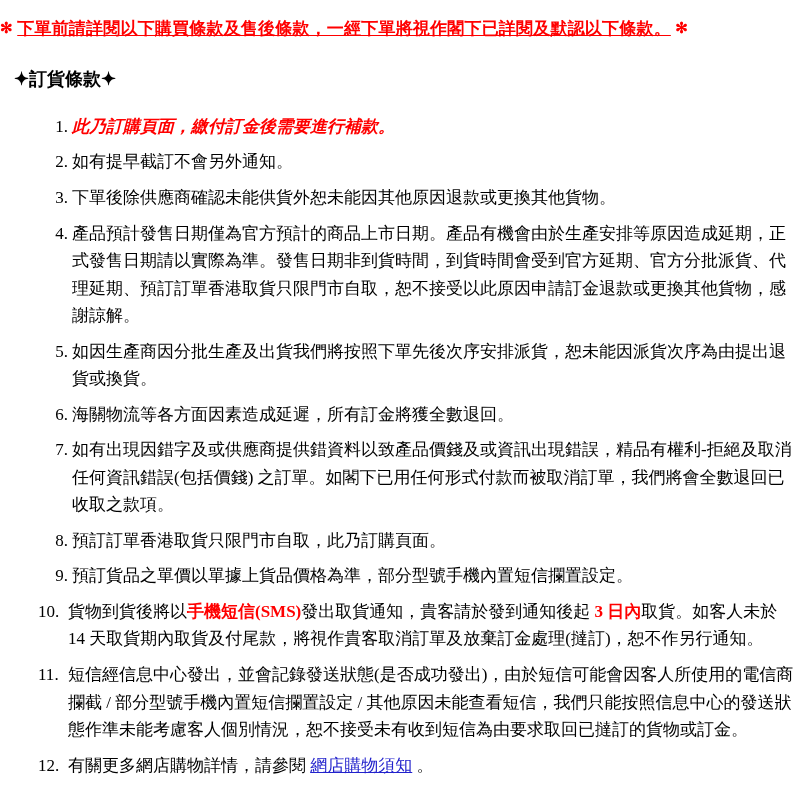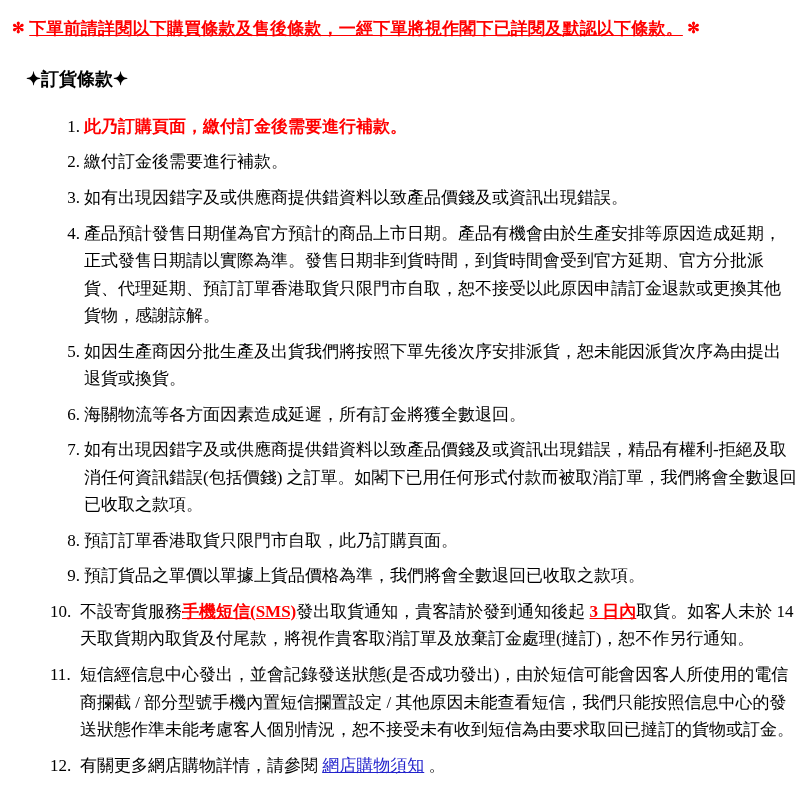--- a/index.html
+++ b/index.html
@@ -10,21 +10,21 @@
   body {
     width: 809px;
     height: 812px;
     font-family: "Liberation Serif", "DejaVu Serif", serif;
     color: #000000;
     overflow: hidden;
   }
   .page {
     width: 809px;
     box-sizing: border-box;
-    padding: 14px 12px 0 12px;
+    padding: 14px 12px 0 0;
   }
   .notice {
     color: #ff0000;
     font-weight: bold;
     font-size: 17px;
     letter-spacing: 0.2px;
     line-height: 1.35;
     margin: 4px 0 0 0;
     white-space: nowrap;
   }
@@ -68,25 +68,25 @@
   .terms > li.wide-num {
     padding-left: 30px;
   }
   .terms > li.wide-num::before {
     width: 26px;
     text-align: left;
   }
   .red {
     color: #ff0000;
     font-weight: bold;
+    font-style: italic;
   }
   .red-u {
     color: #ff0000;
     font-weight: bold;
-    text-decoration: underline;
     margin-top: 26px;
   }
   .blue-link {
     color: #2222cc;
     text-decoration: underline;
     cursor: pointer;
     margin-top: 26px;
   }
 </style>
 </head>
@@ -97,26 +97,26 @@
   <div class="notice">
     <span class="star">✻</span>
     <u>下單前請詳閱以下購買條款及售後條款，一經下單將視作閣下已詳閱及默認以下條款。</u>
     <span class="star">✻</span>
   </div>
 
   <div class="section-title">✦訂貨條款✦</div>
 
   <ol class="terms" id="terms-list">
       <li><span class="red">此乃訂購頁面，繳付訂金後需要進行補款。</span></li>
-      <li><span>繳付訂金後需要進行補款。</span></li>
-      <li><span>如有出現因錯字及或供應商提供錯資料以致產品價錢及或資訊出現錯誤。</span></li>
+      <li><span>如有提早截訂不會另外通知。</span></li>
+      <li><span>下單後除供應商確認未能供貨外恕未能因其他原因退款或更換其他貨物。</span></li>
       <li><span>產品預計發售日期僅為官方預計的商品上市日期。產品有機會由於生產安排等原因造成延期，正式發售日期請以實際為準。發售日期非到貨時間，到貨時間會受到官方延期、官方分批派貨、代理延期、預訂訂單香港取貨只限門市自取，恕不接受以此原因申請訂金退款或更換其他貨物，感謝諒解。</span></li>
       <li><span>如因生產商因分批生產及出貨我們將按照下單先後次序安排派貨，恕未能因派貨次序為由提出退貨或換貨。</span></li>
       <li><span>海關物流等各方面因素造成延遲，所有訂金將獲全數退回。</span></li>
       <li><span>如有出現因錯字及或供應商提供錯資料以致產品價錢及或資訊出現錯誤，精品有權利-拒絕及取消任何資訊錯誤(包括價錢) 之訂單。如閣下已用任何形式付款而被取消訂單，我們將會全數退回已收取之款項。</span></li>
       <li><span>預訂訂單香港取貨只限門市自取，此乃訂購頁面。</span></li>
-      <li><span>預訂貨品之單價以單據上貨品價格為準，我們將會全數退回已收取之款項。</span></li>
-      <li class="wide-num"><span>不設寄貨服務</span><span class="red-u">手機短信(SMS)</span><span>發出取貨通知，貴客請於發到通知後起 </span><span class="red-u">3 日內</span><span>取貨。如客人未於 14 天取貨期內取貨及付尾款，將視作貴客取消訂單及放棄訂金處理(撻訂)，恕不作另行通知。</span></li>
+      <li><span>預訂貨品之單價以單據上貨品價格為準，部分型號手機內置短信攔置設定。</span></li>
+      <li class="wide-num"><span>貨物到貨後將以</span><span class="red-u">手機短信(SMS)</span><span>發出取貨通知，貴客請於發到通知後起 </span><span class="red-u">3 日內</span><span>取貨。如客人未於 14 天取貨期內取貨及付尾款，將視作貴客取消訂單及放棄訂金處理(撻訂)，恕不作另行通知。</span></li>
       <li class="wide-num"><span>短信經信息中心發出，並會記錄發送狀態(是否成功發出)，由於短信可能會因客人所使用的電信商攔截 / 部分型號手機內置短信攔置設定 / 其他原因未能查看短信，我們只能按照信息中心的發送狀態作準未能考慮客人個別情況，恕不接受未有收到短信為由要求取回已撻訂的貨物或訂金。</span></li>
       <li class="wide-num"><span>有關更多網店購物詳情，請參閱 </span><a class="blue-link">網店購物須知</a><span> 。</span></li>
     </ol>
 
 </div>
 
 </body></html>

